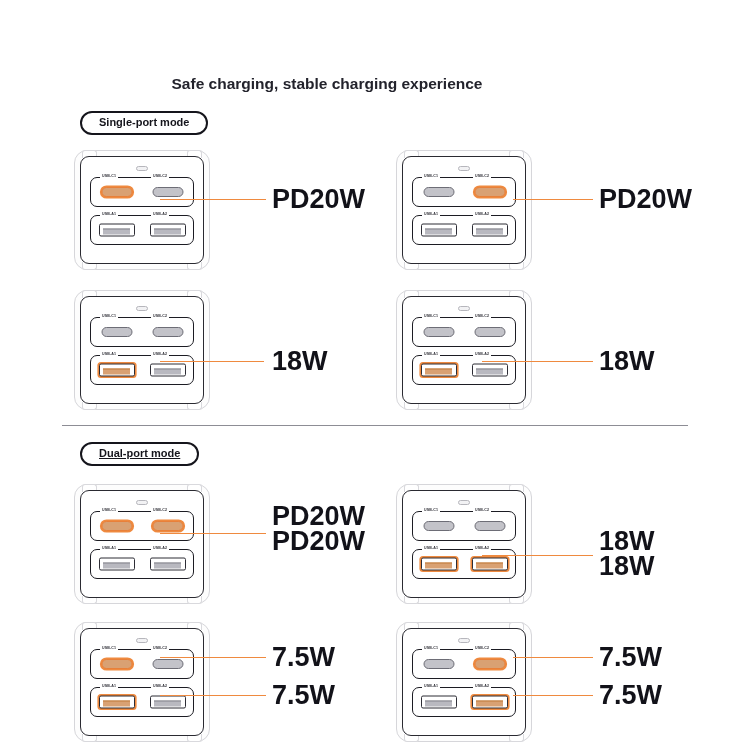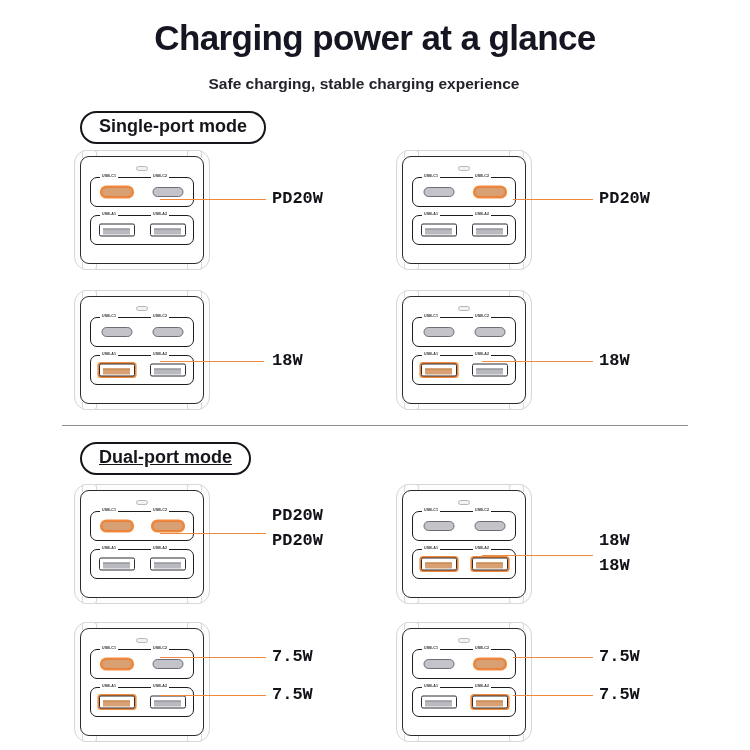--- a/index.html
+++ b/index.html
@@ -15,30 +15,30 @@
   
   .title {
     position: absolute; top: 18px; left: 0; width: 750px;
     text-align: center;
     font-size: 35px; font-weight: 700; letter-spacing: -0.6px;
     color: #161622;
   }
   .subtitle {
     position: absolute; top: 75px; left: 0; width: 654px;
     text-align: center;
-    font-size: 15.5px; font-weight: 600; color: #23232c; margin-left: 37px;
+    font-size: 15.5px; font-weight: 600; color: #23232c;
   }
 
   
   .pill {
     position: absolute;
     border: 2px solid #15151c;
     border-radius: 999px;
     padding: 3px 17px 5px 17px;
-    font-size: 18px; font-weight: 600; color: #15151c;
+    font-size: 11px; font-weight: 600; color: #15151c;
     white-space: nowrap;
     background: #fff;
   }
 
   .divider {
     position: absolute;
     left: 62px; width: 626px; height: 0;
     border-top: 1.4px solid #8d8d95;
   }
 
@@ -138,30 +138,29 @@
   .usba.hot { box-shadow: 0 0 0 1.6px #ef8a3f; }
   .usba.hot::before { background: #d9a173; border-top-color: #c07b3b; }
 
   
   .leader {
     position: absolute;
     height: 0; border-top: 1.5px solid #ef8a3f;
   }
   .watt {
     position: absolute;
-    font-size: 17px; font-weight: 700; color: #121219;
-    white-space: nowrap; line-height: 26px; font-family: Liberation Mono, monospace;
+    font-size: 27px; font-weight: 700; color: #121219;
+    white-space: nowrap; line-height: 26px;
   }
 </style>
 </head>
 <body>
 
 <div class="page">
 
-  <div class="title">Charging power at a glance</div>
   <div class="subtitle">Safe charging, stable charging experience</div>
 
   <div class="pill" style="left:80px; top:111px;">Single-port mode</div>
 
   <div class="unit" style="left:74px; top:150px;">
     <div class="shell">
       <div class="foot tl"></div>
       <div class="foot tr"></div>
       <div class="foot bl"></div>
       <div class="foot br"></div>

